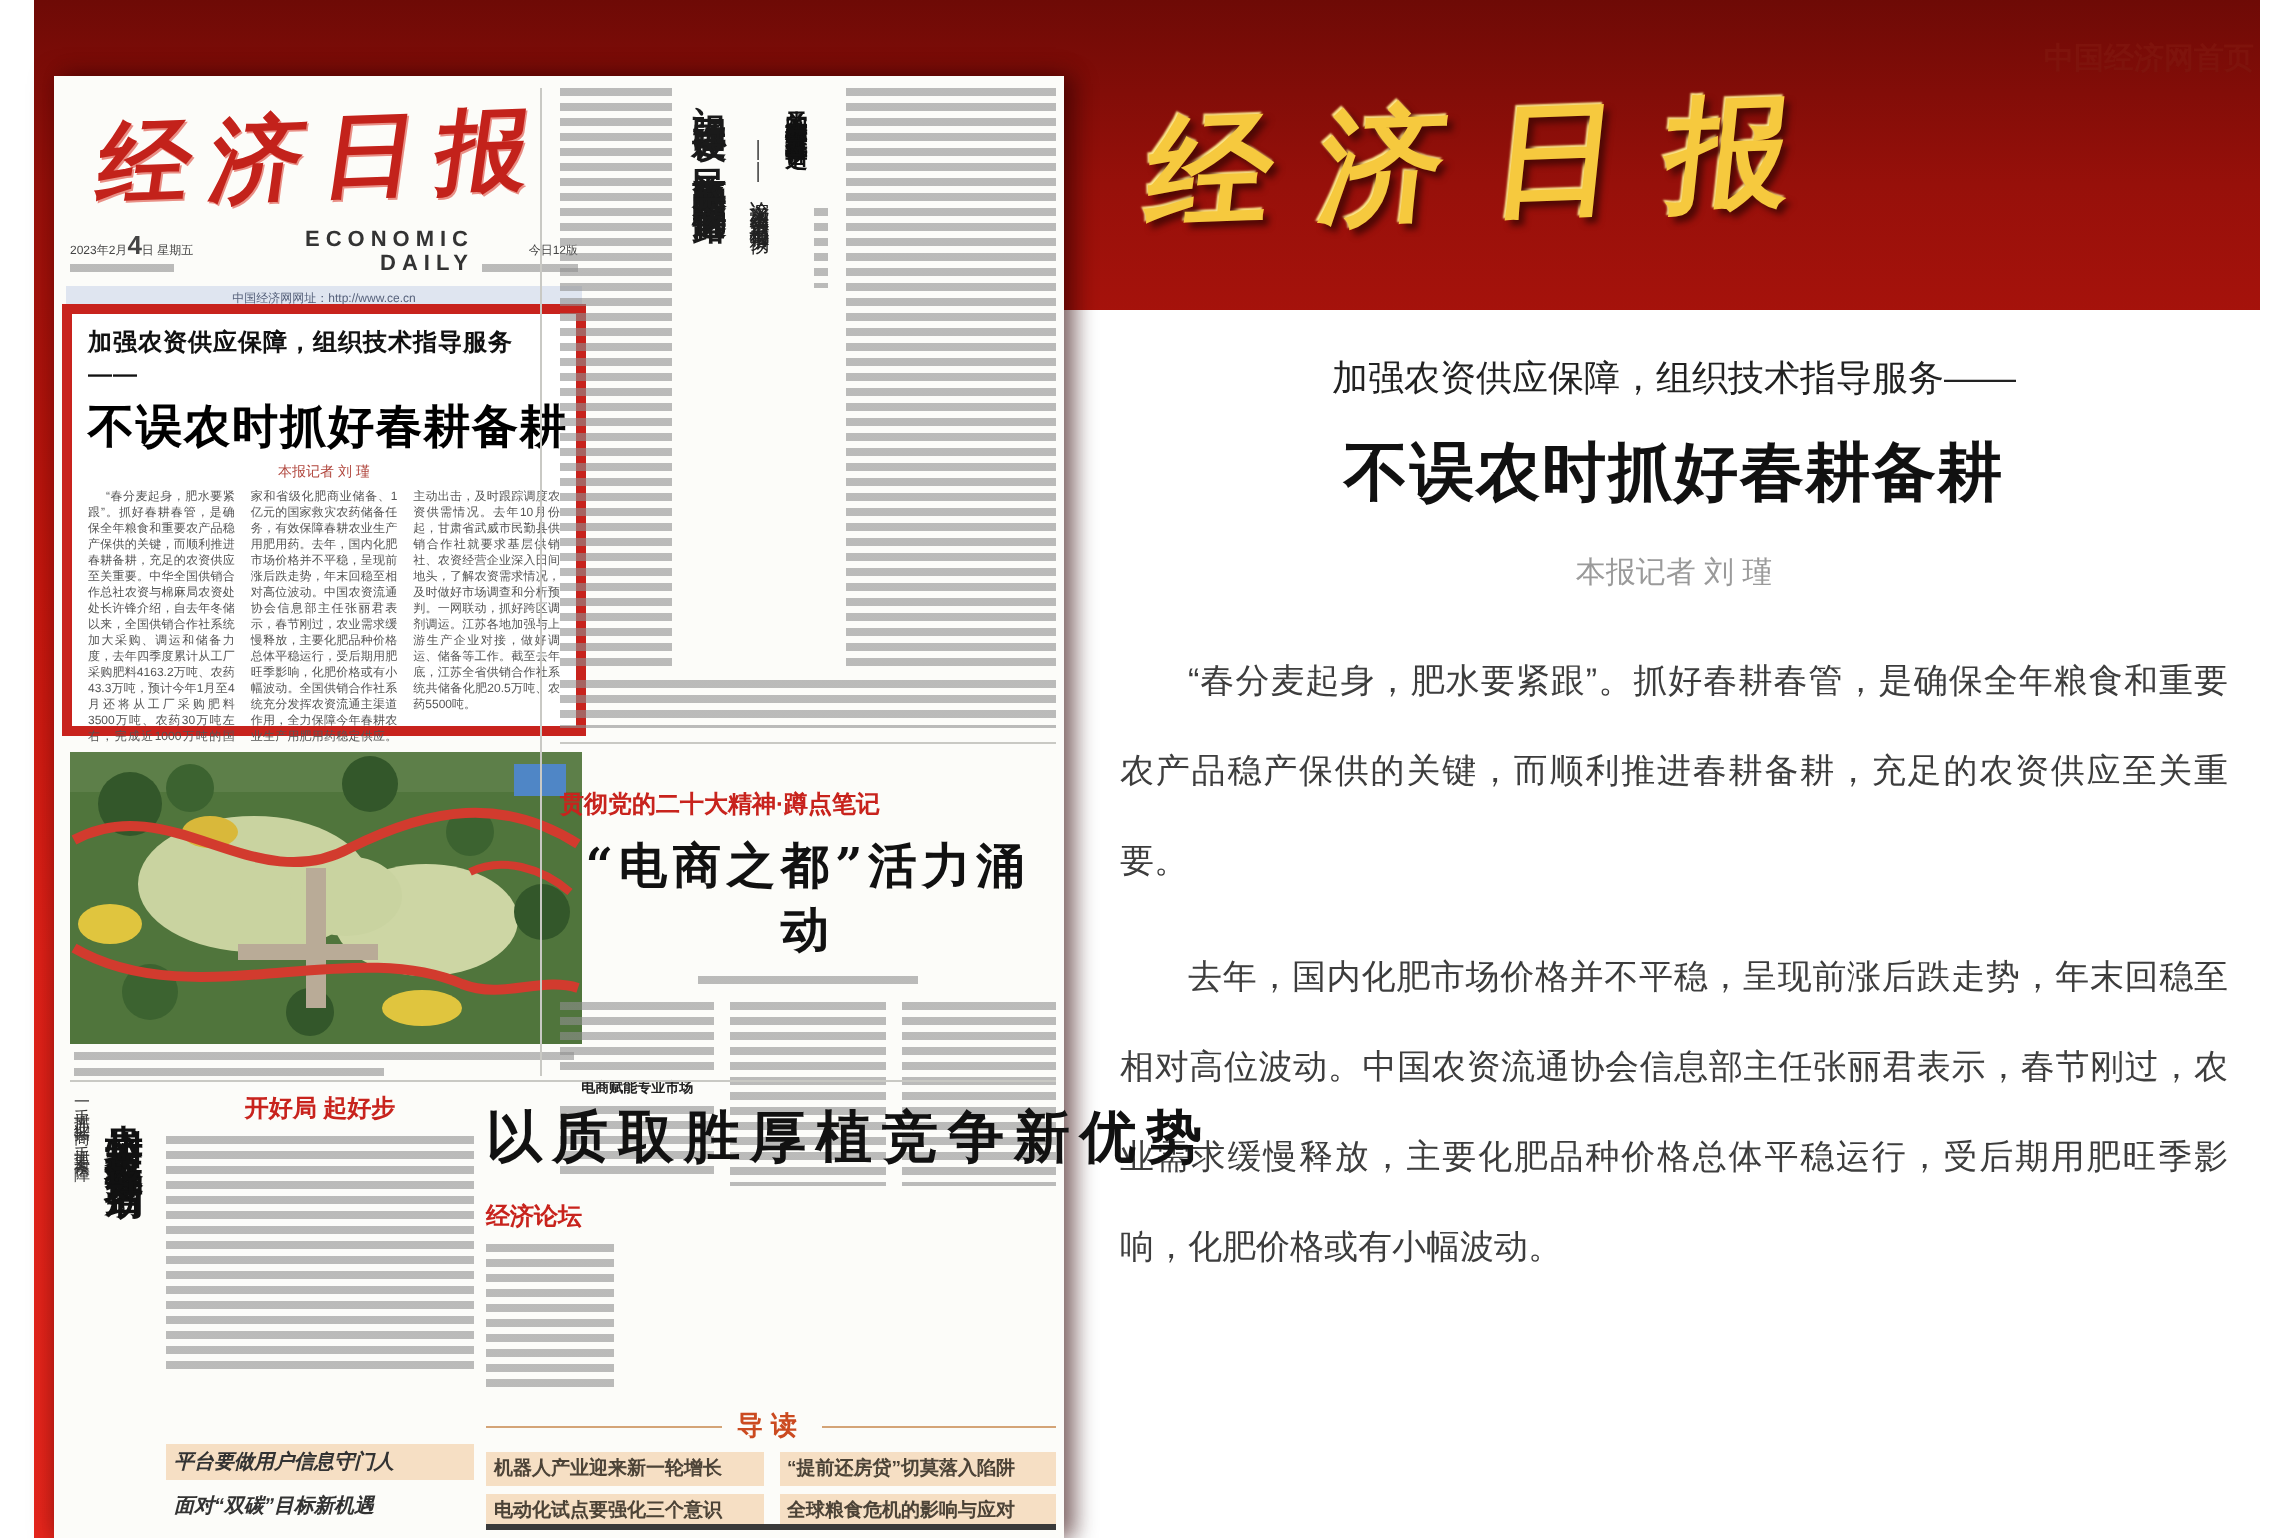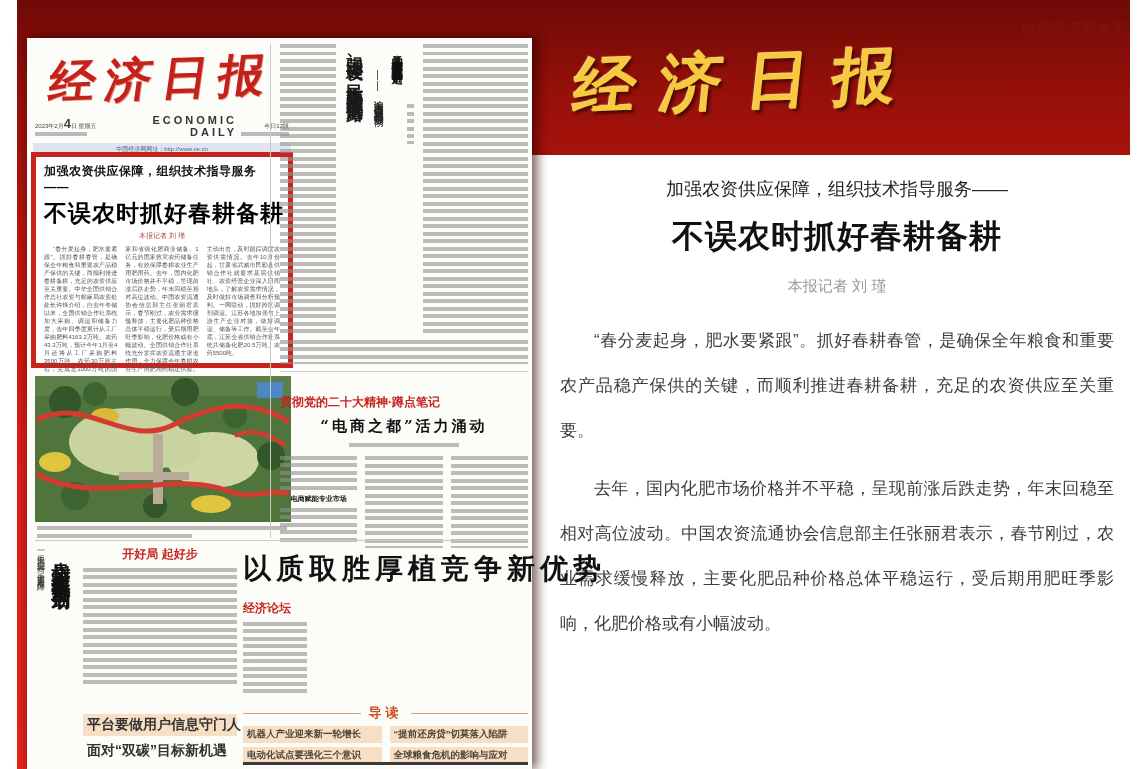--- a/index.html
+++ b/index.html
@@ -104,38 +104,38 @@
   .ed-sub{font-size:10px;color:#222;margin:26px 4px 0 6px;height:250px;letter-spacing:1px;}
   .ed-kicker{font-size:11px;font-weight:bold;color:#111;margin-top:2px;height:260px;letter-spacing:1px;}
   .ed-byline{width:7px;height:40px;margin:60px 3px 0 3px;}
   .ed-right{flex:1;height:100%;margin-left:6px;}
   .ed-bottom{margin-top:6px;height:24px;}
   
   .ecom{position:absolute;left:253px;top:356px;width:248px;height:160px;}
   .ecom-label{font-size:12px;font-weight:bold;color:#c8231d;}
   .ecom-title{
     font-family:"DejaVu Serif","Liberation Serif",serif;
-    font-size:15px;font-weight:bold;color:#111;text-align:center;letter-spacing:3px;margin-top:6px;
+    font-size:24px;font-weight:bold;color:#111;text-align:center;letter-spacing:3px;margin-top:6px;
   }
   .ecom-byline{width:110px;height:5px;margin:7px auto 8px auto;}
   .ecom-cols{display:flex;gap:8px;height:92px;}
   .ecom-col{flex:1;}
   .ecom-sub{font-size:7px;font-weight:bold;color:#222;text-align:center;margin:4px 0;}
   
   .guizhou{position:absolute;left:8px;top:508px;width:202px;height:218px;display:flex;}
   .gz-side{font-size:8px;color:#333;letter-spacing:2px;height:190px;margin-right:4px;line-height:10px;}
   .gz-title{
     font-family:"DejaVu Serif","Liberation Serif",serif;
     font-size:19px;font-weight:bold;color:#111;height:210px;letter-spacing:3px;margin-right:8px;
   }
   .gz-main{flex:1;position:relative;}
   .gz-header{font-size:12px;font-weight:bold;color:#c8231d;text-align:center;margin-bottom:5px;}
   .gz-text{height:120px;}
   .teasers{position:absolute;left:0;bottom:2px;width:100%;}
-  .teaser{font-size:14px;font-weight:bold;color:#333;padding:2px 4px;margin-top:4px;white-space:nowrap;}
+  .teaser{font-size:10px;font-weight:bold;color:#333;padding:2px 4px;margin-top:4px;white-space:nowrap;font-style:italic;}
   .teaser:first-child{background:#f6dfc4;}
   
   .quality{position:absolute;left:216px;top:512px;width:285px;height:214px;}
   .q-title{font-size:28px;font-weight:bold;color:#111;text-align:center;letter-spacing:5px;white-space:nowrap;}
   .q-row{display:flex;gap:8px;margin-top:10px;height:98px;align-items:flex-end;}
   .q-colA{width:64px;}
   .q-label{font-size:12px;font-weight:bold;color:#c8231d;margin-bottom:5px;}
   .q-col{flex:1;}
   
   .daodu{margin-top:8px;}

